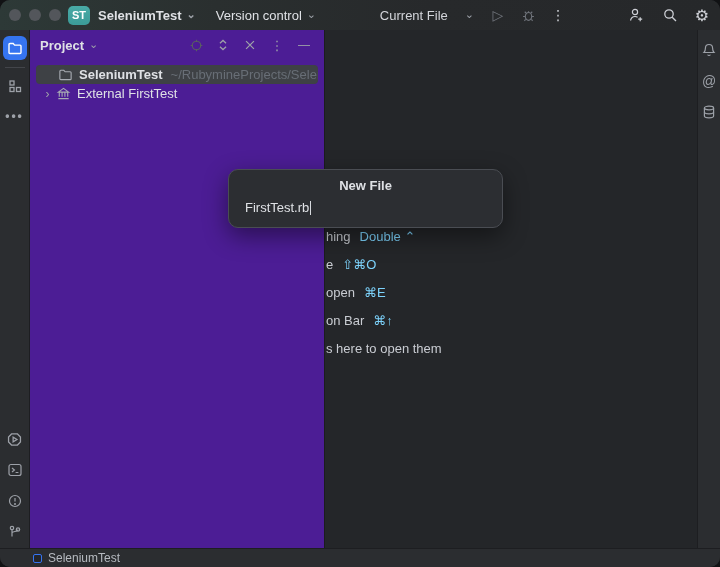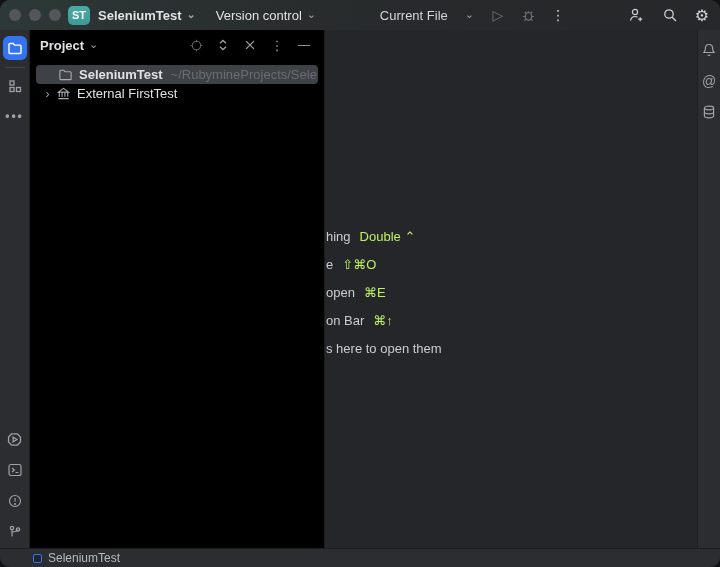--- a/index.html
+++ b/index.html
@@ -33,41 +33,41 @@
   .lb-bottom { margin-top:auto; display:flex; flex-direction:column; align-items:center; margin-bottom:4px; }
   .lb-bottom .lb-btn { margin-top:7px; }
   .dots3 { letter-spacing:2px; color:#9da1a8; font-size:12px; font-weight:bold; }
 
   
   .rightbar { position:absolute; right:0; top:30px; width:23px; height:518px; background:#2b2d30;
     border-left:1px solid #1d1e21; display:flex; flex-direction:column; align-items:center; }
   .rb-btn { width:22px; height:22px; margin-top:9px; display:flex; align-items:center; justify-content:center; color:#9da1a8; border-radius:5px; font-size:14px; }
 
   
-  .panel { position:absolute; left:30px; top:30px; width:295px; height:518px; background:#000000; border-right:1px solid #1b1c1f; }
+  .panel { position:absolute; left:30px; top:30px; width:295px; height:518px; background:#4c1d95; border-right:1px solid #1b1c1f; }
   .panel-header { height:30px; display:flex; align-items:center; padding:0 10px; }
   .panel-title { color:#dfe1e5; font-weight:bold; font-size:13px; }
   .panel-title-chev { margin-left:5px; }
   .ph-icons { margin-left:auto; display:flex; align-items:center; gap:7px; }
   .ph-ico { width:20px; height:20px; display:flex; align-items:center; justify-content:center; color:#9da1a8; border-radius:4px; }
   .ph-ico.dim { color:#595d63; }
   .tree { margin-top:5px; font-size:13px; }
   .tree-row { height:19px; display:flex; align-items:center; color:#dfe1e5; }
   .tree-row .indent { width:10px; flex:0 0 auto; }
   .tree-row .chev-slot { width:15px; flex:0 0 auto; display:flex; justify-content:center; color:#9da1a8; font-size:12px; }
   .tree-row .t-ico { width:16px; height:16px; margin-right:6px; flex:0 0 auto; position:relative; color:#a8acb3; display:flex; align-items:center; justify-content:center; }
   .row-selected { margin:0 6px 0 6px; background:#3e4145; border-radius:4px; padding-left:21px; }
   .root-name { font-weight:bold; }
   .root-path { color:#686e76; margin-left:8px; white-space:nowrap; overflow:hidden; }
   .badge-dot { position:absolute; left:-3px; top:-3px; width:7px; height:7px; border-radius:50%; background:#3574f0; border:1px solid #26282b; }
 
   
   .hint-row { position:absolute; display:flex; gap:9px; font-size:13px; align-items:baseline; white-space:nowrap; }
   .hint-label { color:#c9ccd2; }
-  .hint-short { color:#bef264; }
+  .hint-short { color:#7dd3fc; }
 
   
   .dialog { position:absolute; left:228px; top:169px; width:275px; height:59px; background:#2c2e32;
     border:1px solid #4a4d53; border-radius:10px; box-shadow:0 8px 24px rgba(0,0,0,.45); z-index:20; }
   .dialog-title { text-align:center; color:#dfe1e5; font-size:13px; font-weight:bold; margin-top:8px; }
   .dialog-input { margin:7px 14px 0 16px; color:#dfe1e5; font-size:13px; display:flex; align-items:center; }
   .caret { width:1px; height:14px; background:#d7dade; margin-left:1px; animation:blink 1s steps(1) infinite; }
   @keyframes blink { 50% { opacity:0; } }
 
   
@@ -261,19 +261,26 @@
     </div>
     <div class="hint-row" style="left:326px;top:313px;">
       <span class="hint-label">on Bar</span>
       <span class="hint-short">⌘↑</span>
     </div>
     <div class="hint-row" style="left:326px;top:341px;">
       <span class="hint-label">s here to open them</span>
     </div>
   </div>
 
+  <div class="dialog">
+    <div class="dialog-title">New File</div>
+    <div class="dialog-input">
+      <span>FirstTest.rb</span>
+      <span class="caret"></span>
+    </div>
+  </div>
 
   <div class="statusbar">
     <span class="sb-ico"></span>
     <span>SeleniumTest</span>
   </div>
 
 </div>
 
 </body></html>

